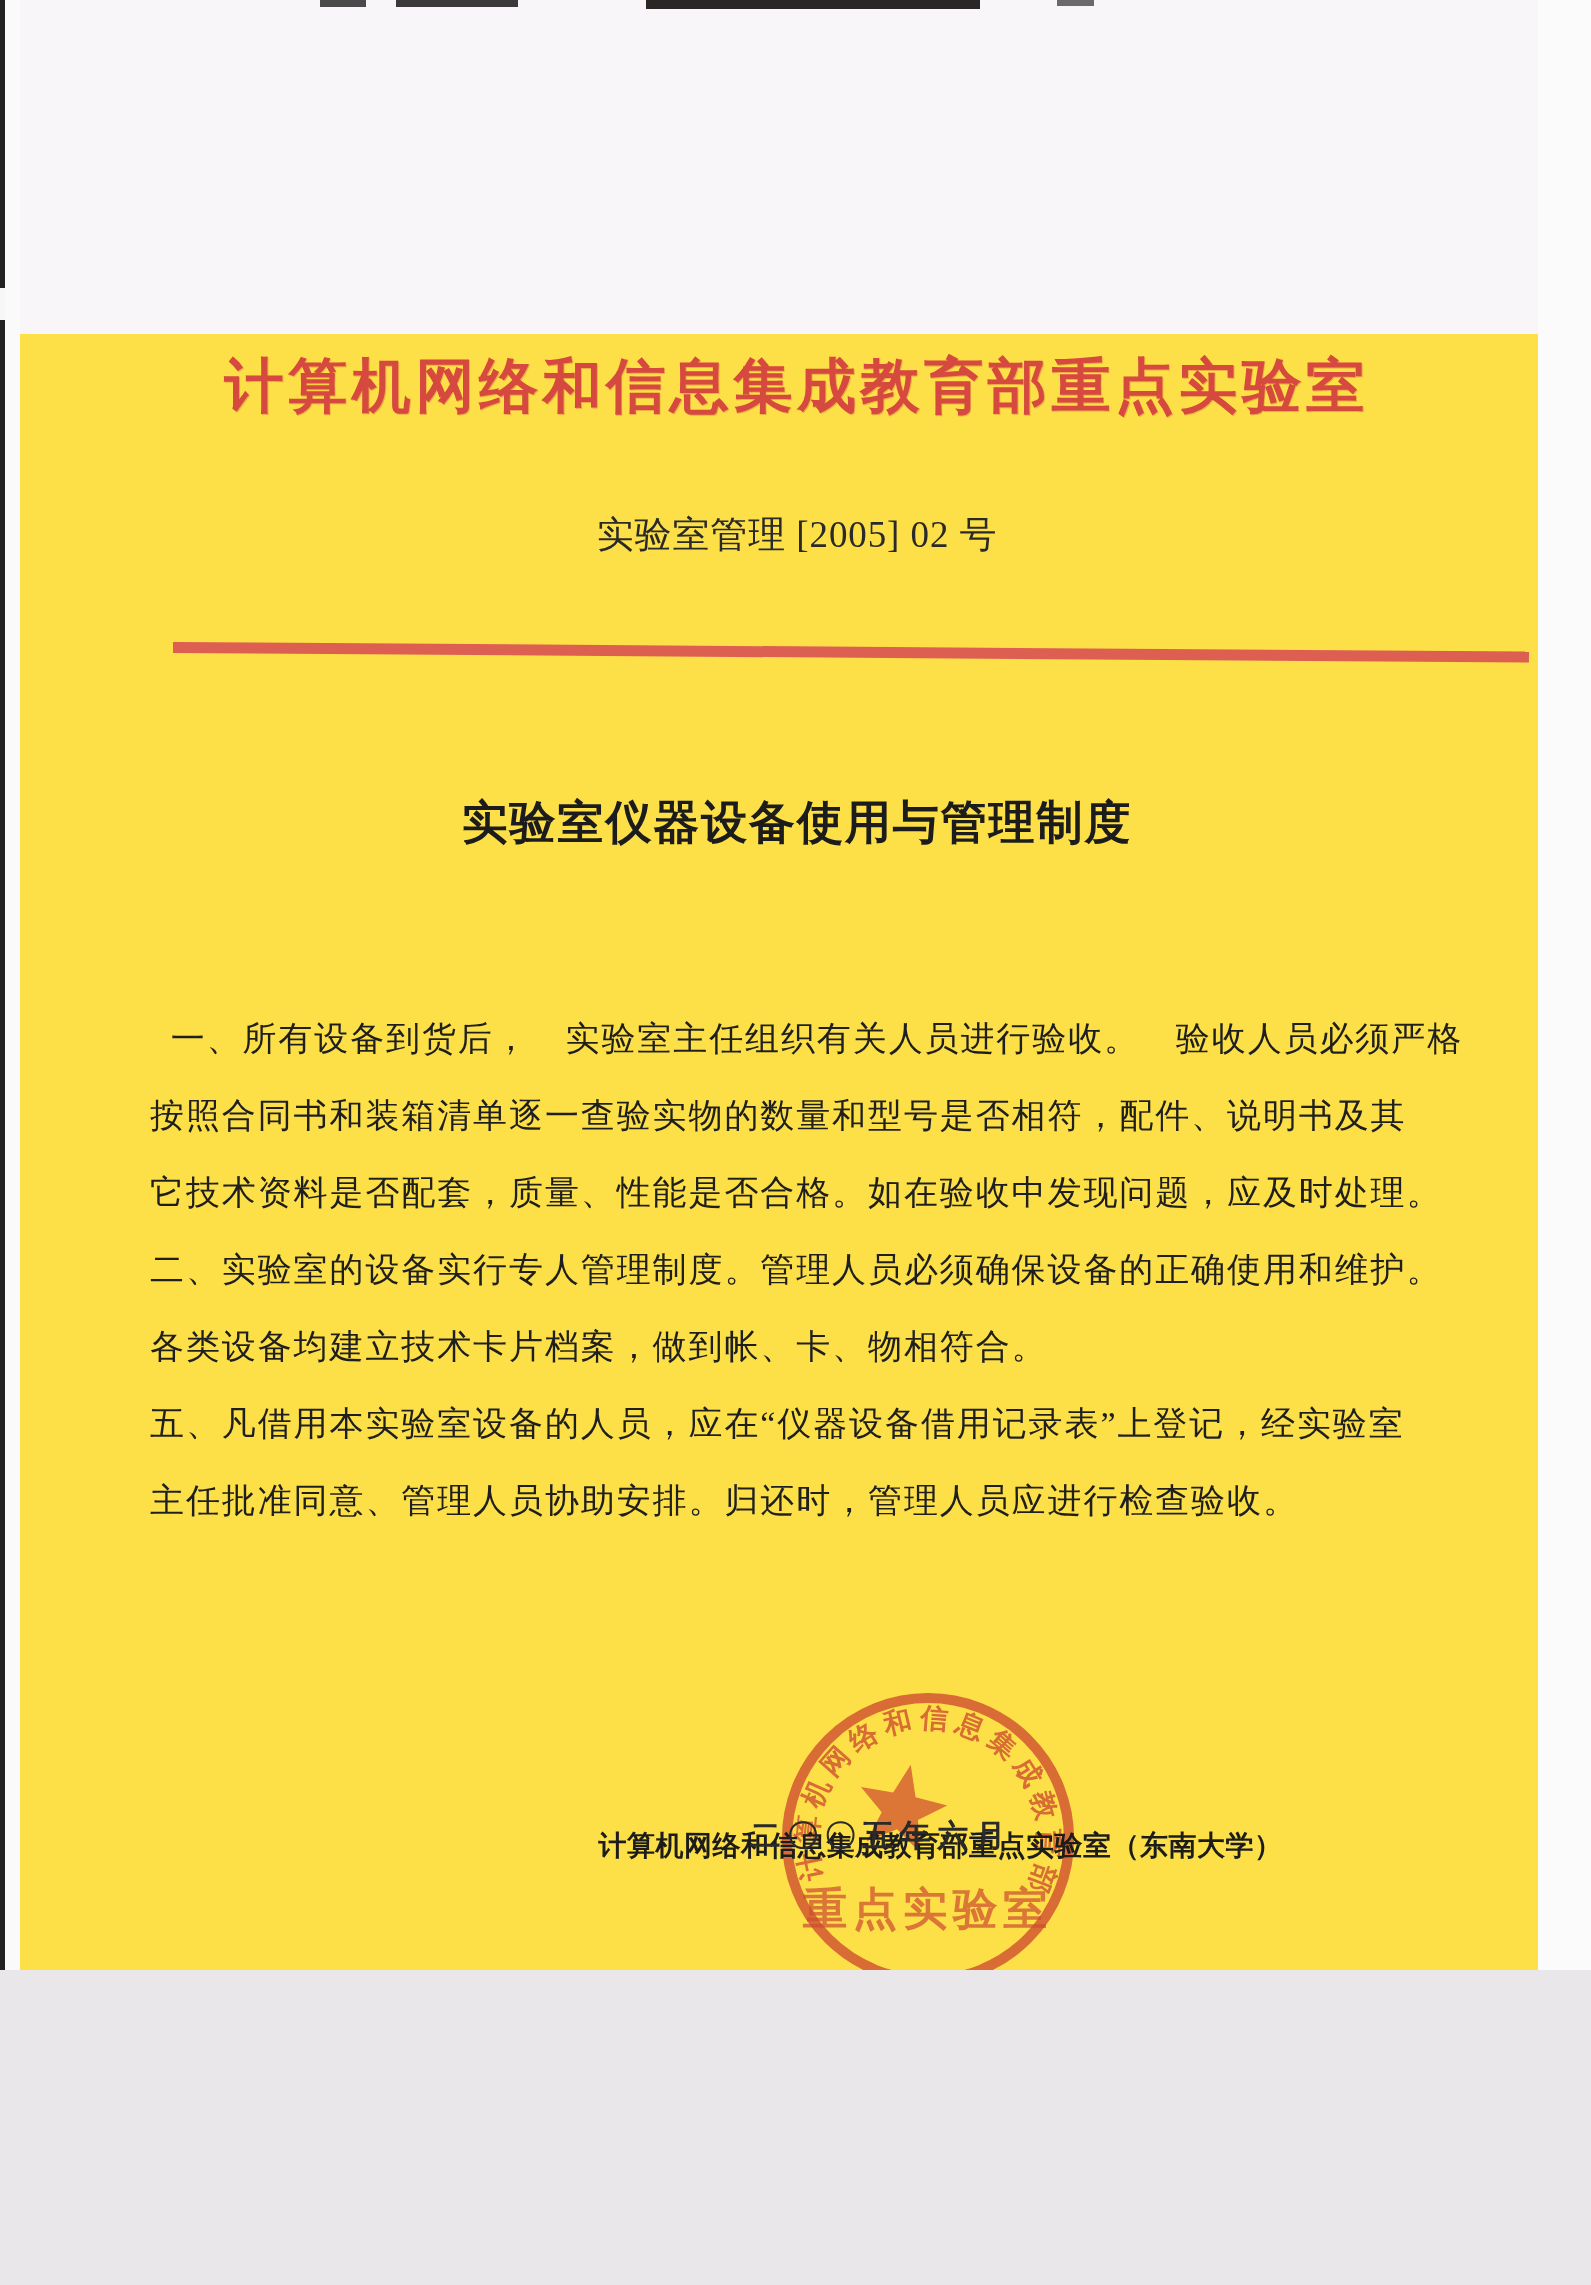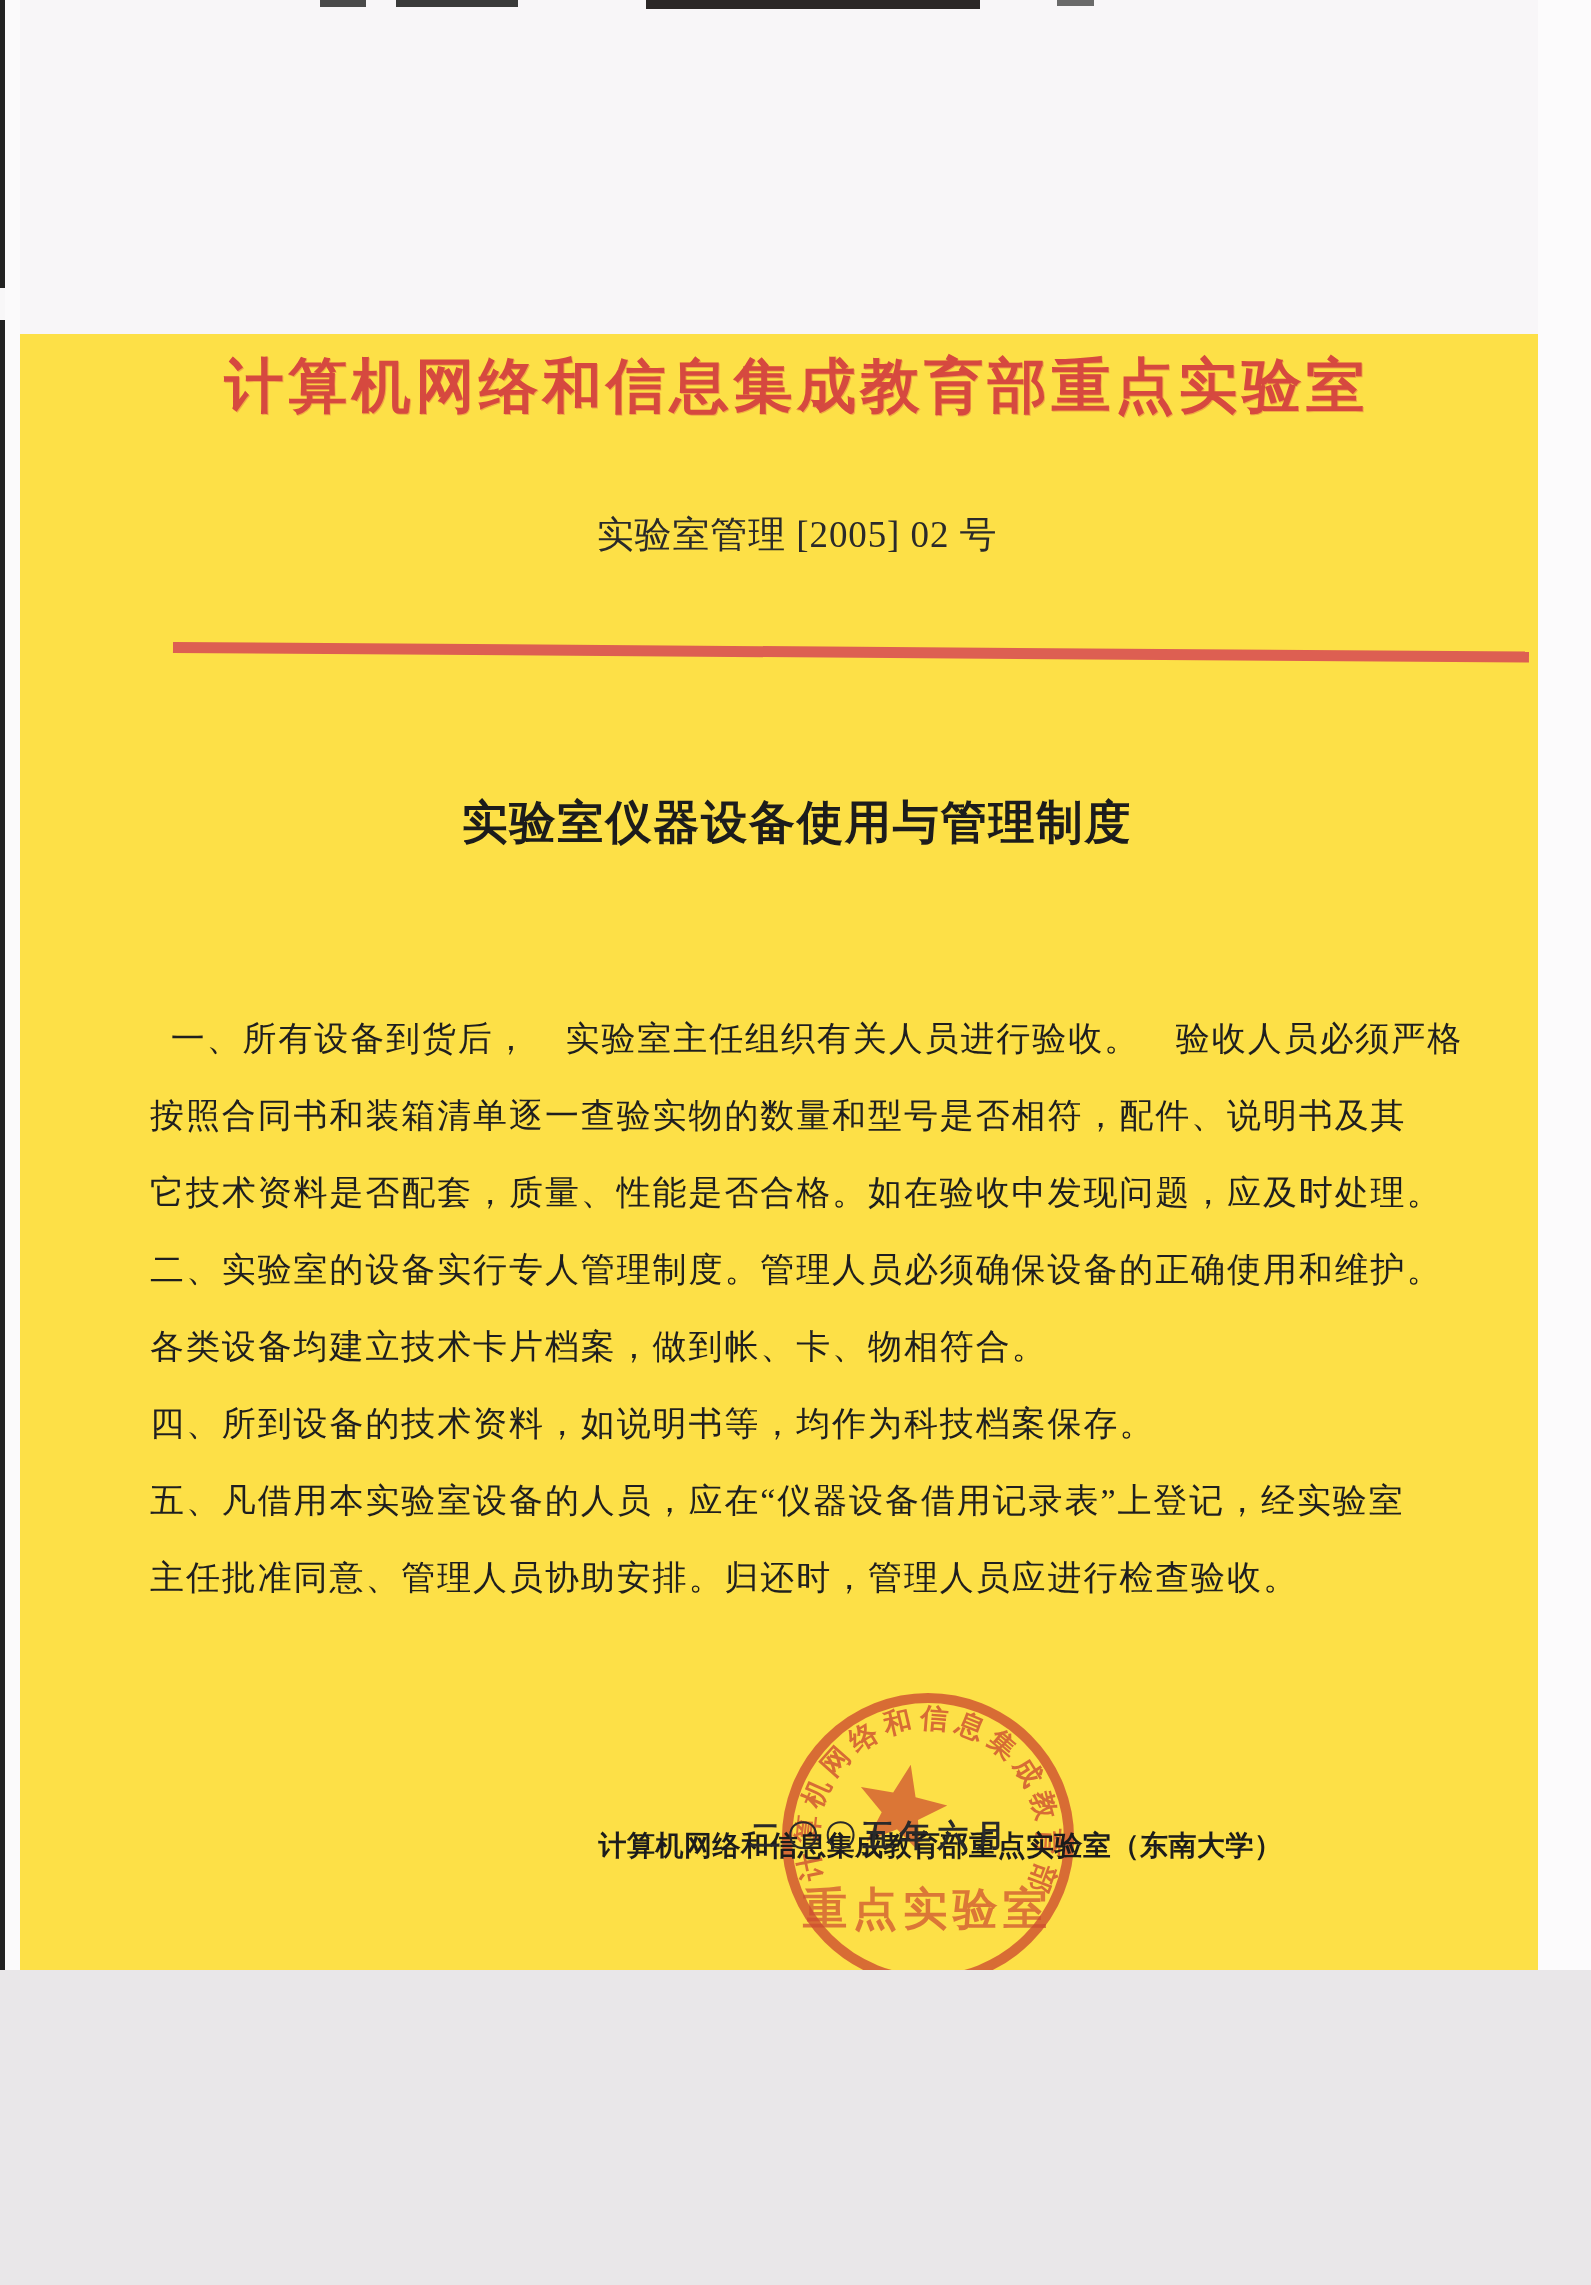--- a/index.html
+++ b/index.html
@@ -104,21 +104,20 @@
   <div class="red-rule"></div>
 
   <div class="doc-title">实验室仪器设备使用与管理制度</div>
 
   <div class="body-block">
     <div class="body-line indent">一、所有设备到货后，　实验室主任组织有关人员进行验收。　验收人员必须严格</div>
     <div class="body-line">按照合同书和装箱清单逐一查验实物的数量和型号是否相符，配件、说明书及其</div>
     <div class="body-line">它技术资料是否配套，质量、性能是否合格。如在验收中发现问题，应及时处理。</div>
     <div class="body-line">二、实验室的设备实行专人管理制度。管理人员必须确保设备的正确使用和维护。</div>
     <div class="body-line">各类设备均建立技术卡片档案，做到帐、卡、物相符合。</div>
-    <div class="body-line">四、所到设备的技术资料，如说明书等，均作为科技档案保存。</div>
     <div class="body-line">五、凡借用本实验室设备的人员，应在“仪器设备借用记录表”上登记，经实验室</div>
     <div class="body-line">主任批准同意、管理人员协助安排。归还时，管理人员应进行检查验收。</div>
   </div>
 
   <svg class="seal" viewBox="0 0 360 360">
     <defs>
       <path id="sealArc" d="M 71.2 230.7 A 120 120 0 1 1 288.8 230.7" fill="none"></path>
     </defs>
     <circle cx="180" cy="180" r="152" fill="none" stroke="#cd4c30" stroke-width="11" opacity="0.78"></circle>
     <path d="M0,-50 L12.34,-16.99 L47.55,-15.45 L19.97,6.49 L29.39,40.45 L0,21 L-29.39,40.45 L-19.97,6.49 L-47.55,-15.45 L-12.34,-16.99 Z" transform="translate(151,149) rotate(12)" fill="#cd4c30" opacity="0.72"></path>

